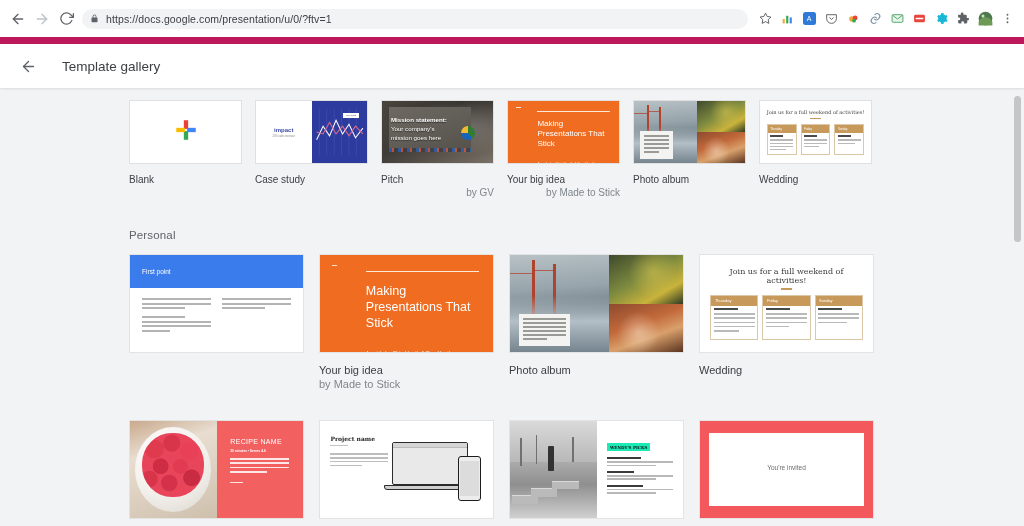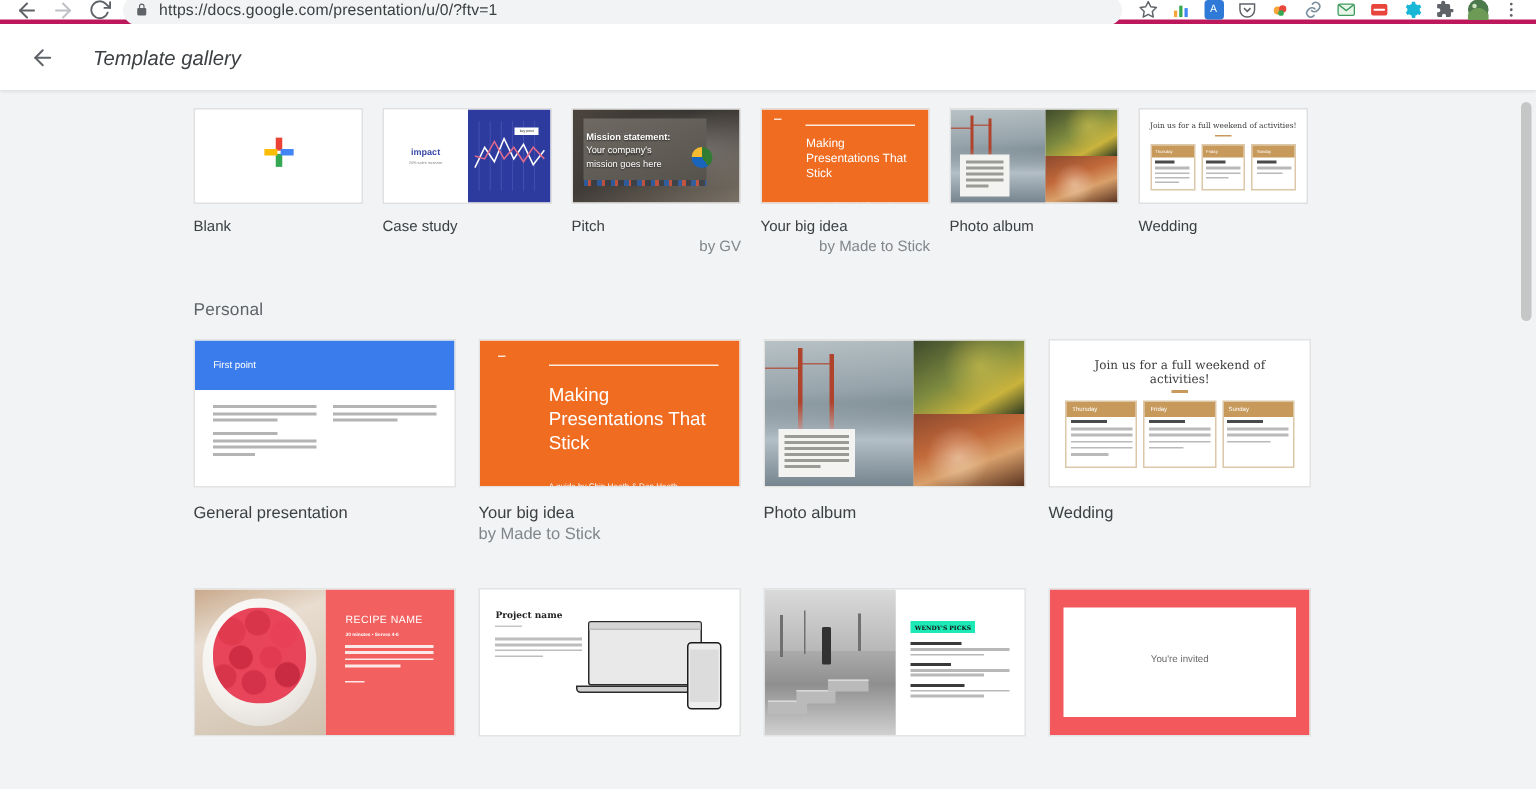--- a/index.html
+++ b/index.html
@@ -5,25 +5,25 @@
   * { box-sizing: border-box; margin: 0; padding: 0; }
   html, body {
     width: 1024px; height: 526px;
     font-family: "Liberation Sans", sans-serif;
     background: #f1f3f4;
     overflow: hidden;
   }
 
   
   .browser-toolbar {
-    height: 16px; width: 1024px;
+    height: 44px; width: 1024px;
     background: #ffffff;
     display: flex; align-items: center;
     padding: 0 6px;
-    border-bottom: 3px solid #be185d;
+    border-bottom: 7px solid #be185d;
   }
   .nav-btn {
     width: 24px; height: 24px;
     display: flex; align-items: center; justify-content: center;
     flex: 0 0 auto;
     color: #5f6368;
   }
   .nav-btn.disabled { color: #bdc1c6; }
   .nav-btn svg { display: block; }
 
@@ -59,21 +59,21 @@
     box-shadow: 0 1px 2px rgba(60,64,67,.12);
     position: relative; z-index: 5;
   }
   .back-arrow {
     width: 36px; height: 36px; margin-left: 10px;
     display: flex; align-items: center; justify-content: center;
     border-radius: 50%; color: #5f6368;
   }
   .gallery-title {
     font-size: 13.5px; color: #3c4043;
-    margin-left: 16px; font-weight: 400; font-style: italic;
+    margin-left: 16px; font-weight: 400;
   }
 
   
   .content {
     width: 1024px; height: 454px;
     background: #f1f3f4;
     overflow: hidden;
     position: relative;
   }
 
@@ -552,21 +552,20 @@
                 <i style="width:40%"></i>
               </div>
             <div class="gp-col">
                 <i></i>
                 <i></i>
                 <i class="sh"></i>
               </div>
           </div>
         </div>
       </div>
-      <div class="big-label">General presentation</div>
     </div>
 
     <div class="big-card">
       <div class="big-thumb">
         <div class="ybi lg">
           <div class="dash"></div>
           <div class="rule"></div>
           <h3>Making Presentations That Stick</h3>
           <div class="by">A guide by Chip Heath &amp; Dan Heath</div>
 

